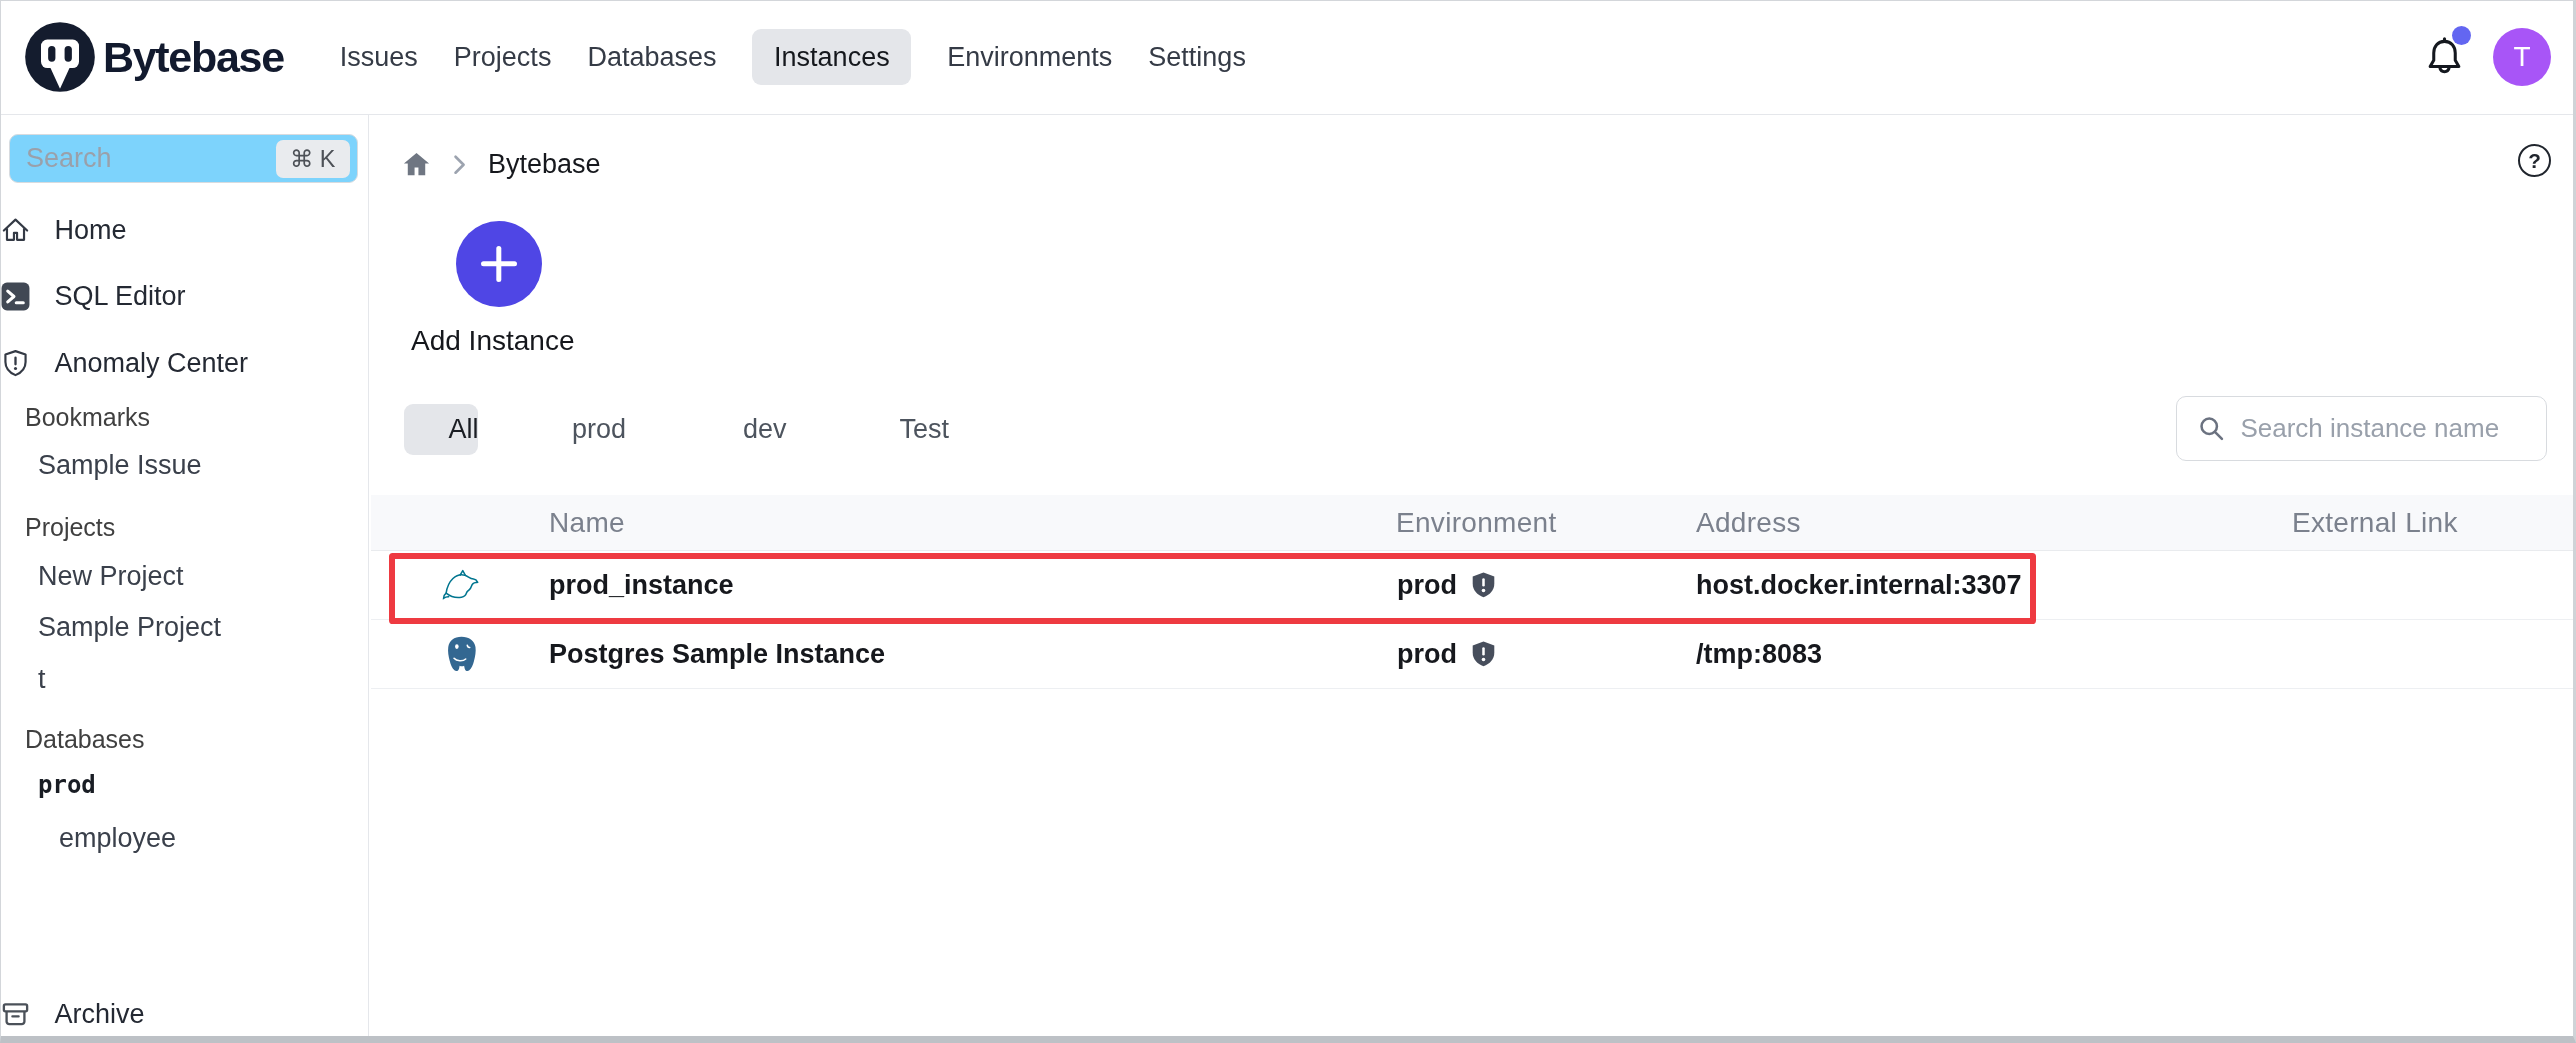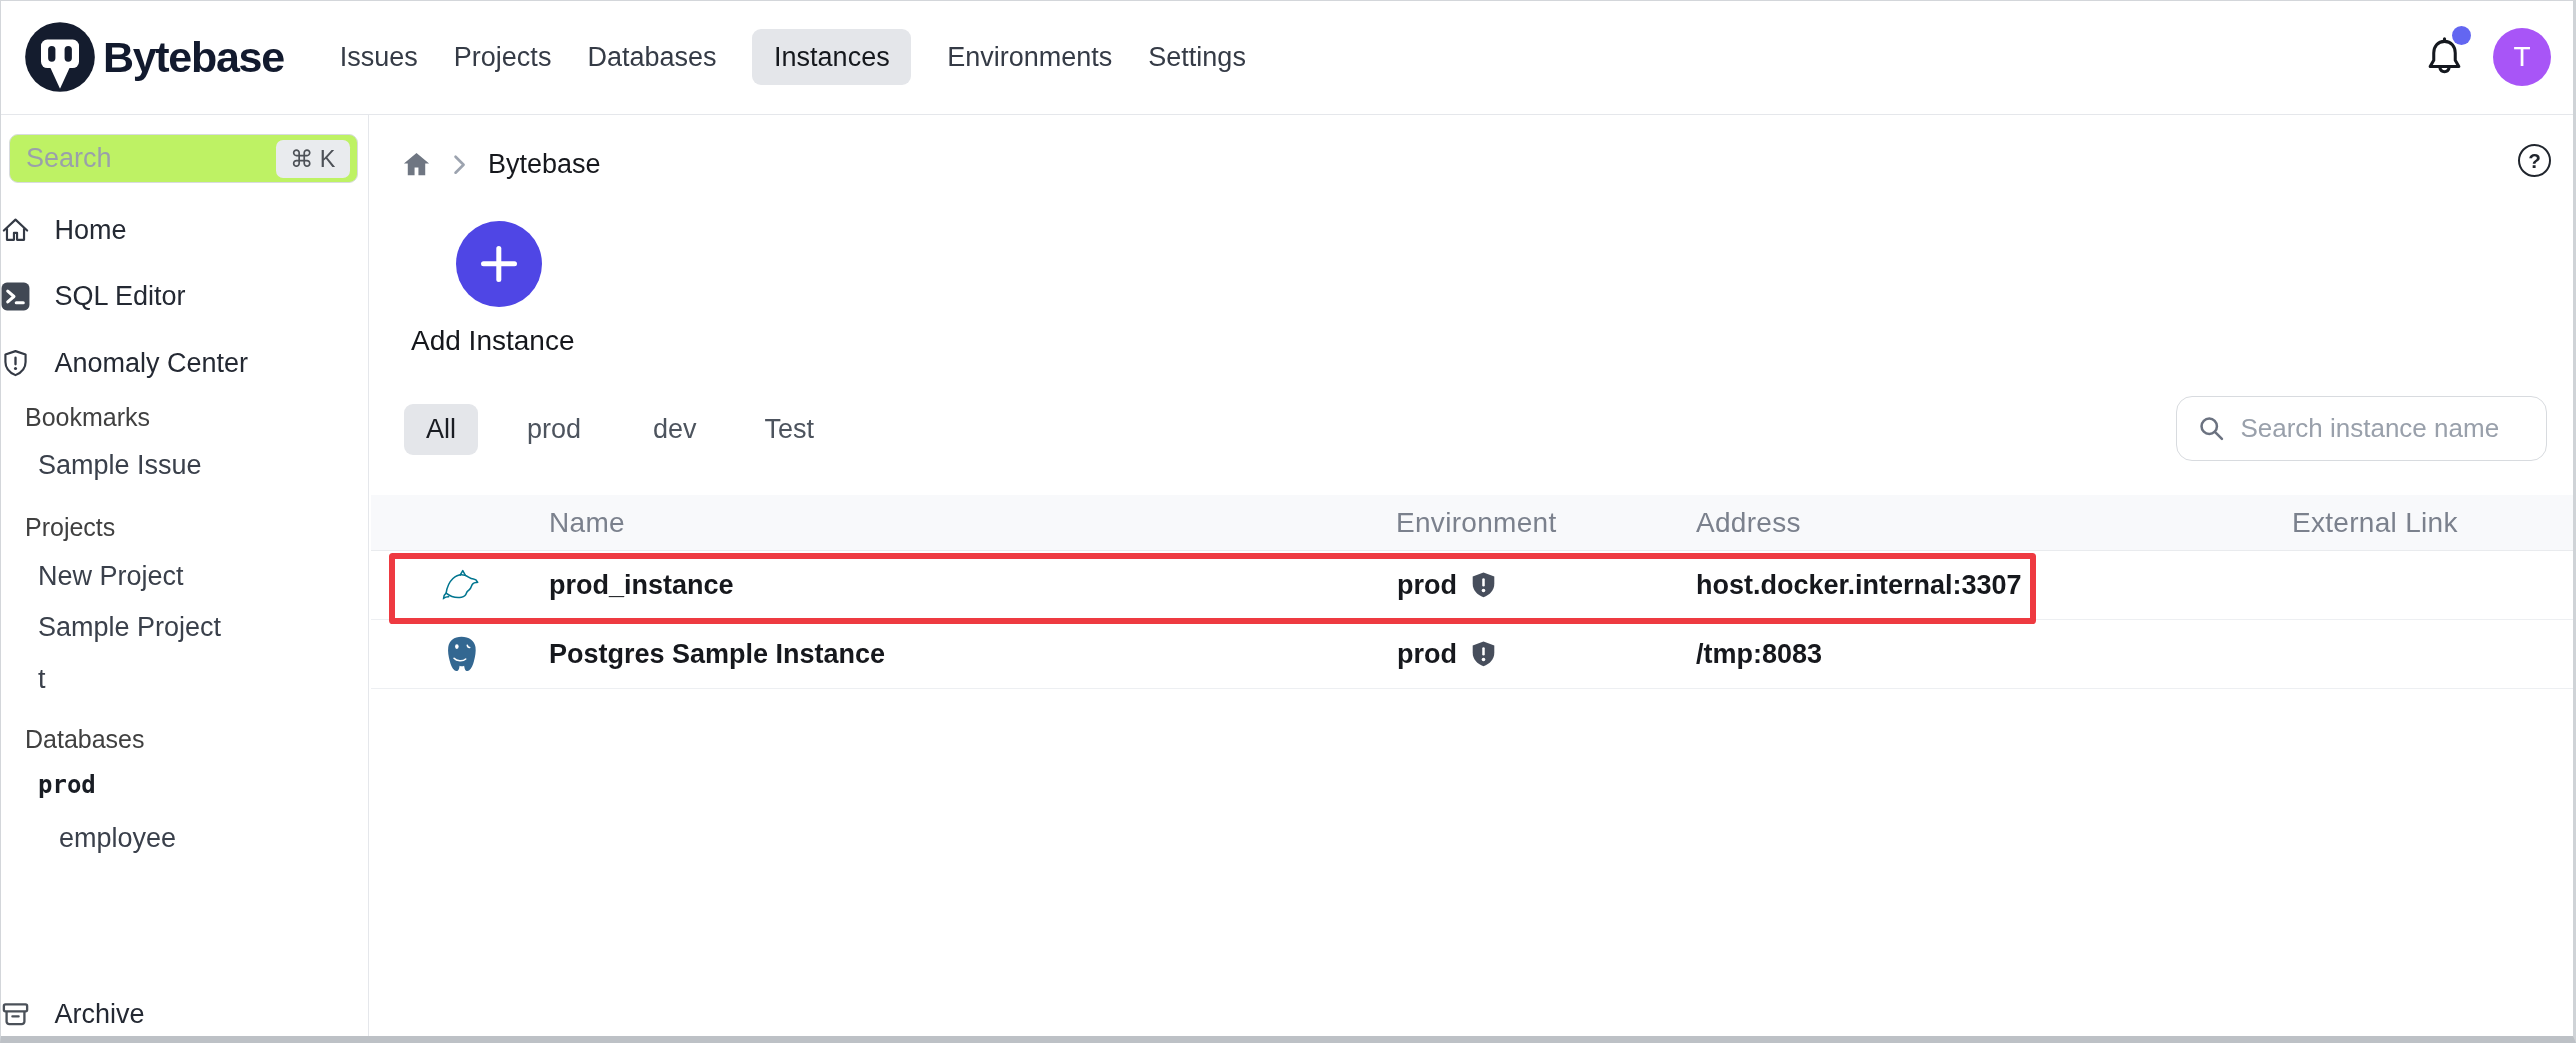--- a/index.html
+++ b/index.html
@@ -22,21 +22,21 @@
   .nav-right { margin-left:auto; display:flex; align-items:center; gap:27px; padding-right:25px; }
   .bell-wrap { position:relative; width:43px; height:45px; cursor:pointer; }
   .bell-dot { position:absolute; right:-5.4px; top:-9px; width:19px; height:19px; border-radius:50%; background:#6366f1; }
   .avatar { width:58px; height:58px; border-radius:50%; background:#a855f7; color:#fff; font-size:28px;
             display:flex; align-items:center; justify-content:center; cursor:pointer; }
 
   
   .sidebar { position:absolute; left:0; top:115px; width:369px; height:921px; background:#fff;
              border-right:1.8px solid #e5e7eb; }
   .side-search { position:absolute; left:9px; top:19px; width:349px; height:49px; border:1.8px solid #d8dbdf;
-                 border-radius:9px; display:flex; align-items:center; background:#bef264; }
+                 border-radius:9px; display:flex; align-items:center; background:#7dd3fc; }
   .side-search input { border:none; outline:none; flex:1; font-size:27px; color:#30343c; padding-left:16px;
                  font-family:"Liberation Sans", sans-serif; background:transparent; min-width:0; }
   .side-search input::placeholder { color:#9aa0aa; }
   .kbd-badge { margin-right:7.2px; background:#e9ebee; border-radius:7.2px; height:38px; padding:0 14.4px;
                display:flex; align-items:center; font-size:23.4px; color:#4d5157; white-space:nowrap; }
   .side-row { position:absolute; left:0; height:43px; display:flex; align-items:center; 
               gap:23.4px; cursor:pointer; width:100%; }
   .side-row .lbl { font-size:27px; color:#242933; }
   .side-section { position:absolute; left:25px; font-size:25px; color:#404040; }
   .side-item { position:absolute; left:38px; font-size:27px; color:#3a404b; cursor:pointer; }
@@ -52,26 +52,26 @@
               font-size:20.7px; font-weight:700; color:#20252d; cursor:pointer; }
   .add-instance-circle { position:absolute; left:85px; top:106px; width:86px; height:86px; border-radius:50%;
               background:#4f46e5; cursor:pointer; }
   .add-instance-circle::before { content:""; position:absolute; left:50%; top:50%; width:36px; height:5.4px;
               background:#fff; border-radius:2.7px; transform:translate(-50%,-50%); }
   .add-instance-circle::after { content:""; position:absolute; left:50%; top:50%; width:5.4px; height:36px;
               background:#fff; border-radius:2.7px; transform:translate(-50%,-50%); }
   .add-instance-label { position:absolute; left:40px; top:210px; width:176px; text-align:left;
               font-size:28px; color:#15171c; }
   .tabsbar { position:absolute; left:33px; top:289px; display:flex; align-items:center; height:51px; }
-  .tab { font-size:27px; color:#4d545e; cursor:pointer; }
+  .tab { font-size:27px; color:#4d545e; cursor:pointer;padding-left:45px; }
   .tab.active { background:#e4e6ea; border-radius:9px; width:74px; height:51px; display:flex;
               align-items:center; justify-content:center; color:#1a1d23; }
   .tab.t1 { margin-left:49px; } .tab.t2 { margin-left:72px; } .tab.t3 { margin-left:68px; }
   .inst-search { position:absolute; top:281px; right:29px; width:371px; height:65px; border:1.8px solid #d8dbdf;
-              border-radius:16px; display:flex; align-items:center; background:#fff; }
+              border-radius:10px; display:flex; align-items:center; background:#fff; }
   .inst-search input { border:none; outline:none; flex:1; font-size:26px; color:#30343c; padding-left:14.4px;
               font-family:"Liberation Sans", sans-serif; background:transparent; min-width:0; }
   .inst-search input::placeholder { color:#99a0ab; }
 
   
   .inst-table { position:absolute; left:0; top:380px; width:2205px; }
   .thead { position:relative; height:56px; background:#f8f9fb; border-bottom:0.9px solid #e9ebee; }
   .th { position:absolute; top:0; height:56px; display:flex; align-items:center; font-size:28px;
         color:#7b818d; font-weight:500; letter-spacing:0.3px; }
   .th.c-name { left:178px; } .th.c-env { left:1025px; } .th.c-addr { left:1325px; } .th.c-ext { left:1921px; }

